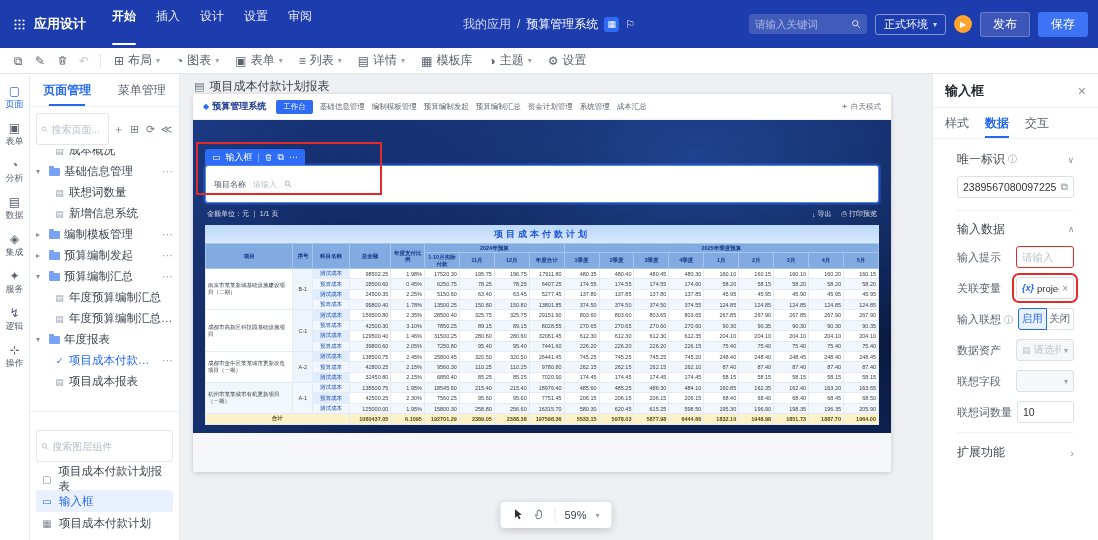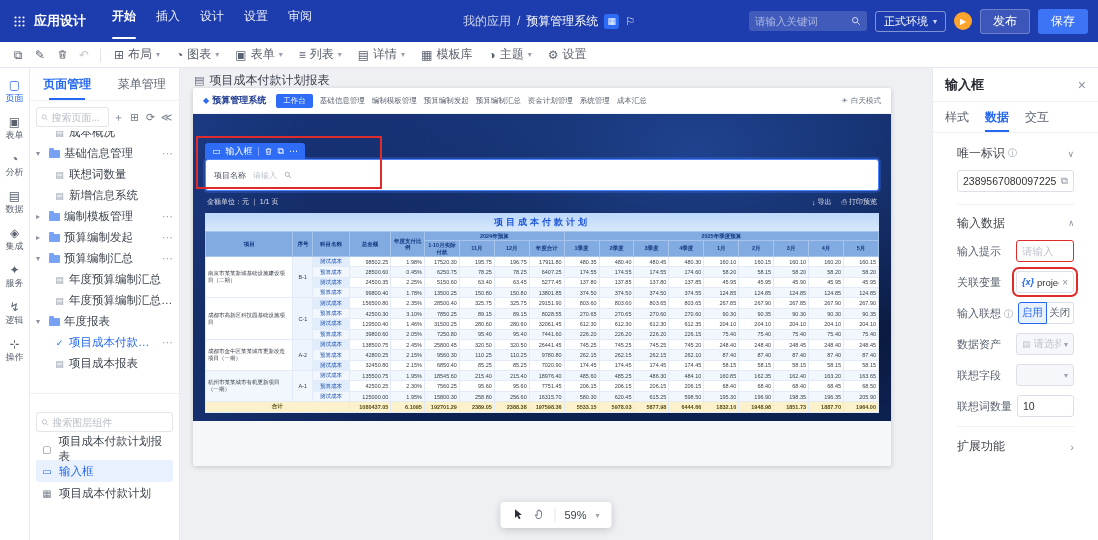--- a/index.html
+++ b/index.html
@@ -5,21 +5,21 @@
   * { margin:0; padding:0; box-sizing:border-box; }
   html,body { width:1098px; height:540px; overflow:hidden; background:#eef0f4;
     font-family:"Liberation Sans","DejaVu Sans",sans-serif; }
   .app { width:1098px; height:540px; display:flex; flex-direction:column; }
 
   
   .topbar { flex:0 0 32px; background:#1d3cae; color:#fff; display:flex; align-items:center;
     padding:0 10px; position:relative; z-index:20; }
   .grid-ic { width:18px; height:18px; display:flex; align-items:center; justify-content:center; }
   .app-title { font-size:13px; font-weight:bold; margin:0 16px 0 6px; white-space:nowrap; }
-  .menus { display:flex; height:42px; }
+  .menus { display:flex; height:48px; }
   .menu-item { font-size:12px; padding:0 10px; line-height:32px; position:relative; opacity:.92; cursor:default; }
   .menu-item.active { font-weight:bold; opacity:1; }
   .menu-item.active::after { content:""; position:absolute; left:10px; right:10px; bottom:3px; height:2px; background:#fff; border-radius:1px; }
   .breadcrumb { position:absolute; left:50%; transform:translateX(-50%); display:flex; align-items:center; gap:6px; font-size:12px; white-space:nowrap; }
   .breadcrumb .dim { opacity:.78; }
   .crumb-badge { width:15px; height:15px; background:#2e6cf6; border-radius:3px; display:flex; align-items:center; justify-content:center; font-size:9px; }
   .crumb-flag { font-size:11px; opacity:.9; }
   .tb-right { margin-left:auto; display:flex; align-items:center; gap:8px; }
   .tb-search { width:118px; height:20px; background:rgba(255,255,255,.16); border-radius:3px; display:flex; align-items:center; padding:0 6px; gap:4px; }
   .tb-search input { flex:1; min-width:0; background:none; border:none; outline:none; color:#fff; font-size:10.5px; }
@@ -49,21 +49,21 @@
   .rail-item { width:30px; padding:5px 0 6px; display:flex; flex-direction:column; align-items:center; gap:1px; font-size:9px; color:#5a6270; }
   .rail-item .r-icon { font-size:12px; line-height:1; }
   .rail-item.active { color:#2468f2; }
 
   .left-panel { width:150px; background:#fff; border-right:1px solid #e8eaf0; display:flex; flex-direction:column; min-height:0; }
   .lp-tabs { display:flex; border-bottom:1px solid #eef0f4; flex:0 0 32px; }
   .lp-tab { flex:1; text-align:center; line-height:32px; font-size:12px; color:#5a6270; position:relative; }
   .lp-tab.active { color:#2468f2; font-weight:bold; }
   .lp-tab.active::after { content:""; position:absolute; bottom:0; left:26%; right:26%; height:2px; background:#2468f2; }
   .lp-search { display:flex; align-items:center; gap:3px; padding:6px 6px 4px; flex:0 0 30px; }
-  .s-box { flex:1; height:20px; border:1px solid #e2e5ea; border-radius:3px; display:flex; align-items:center; padding:0 4px; gap:3px; min-width:0; color:#b6bcc6; }
+  .s-box { flex:1; height:32px; border:1px solid #e2e5ea; border-radius:3px; display:flex; align-items:center; padding:0 4px; gap:3px; min-width:0; color:#b6bcc6; }
   .s-box input { border:none; outline:none; font-size:10px; width:100%; min-width:0; color:#333; background:none; }
   .s-box input::placeholder { color:#b6bcc6; }
   .lp-mini { font-size:11px; color:#7a828e; width:13px; text-align:center; }
   .tree { flex:0 0 262px; overflow:hidden; padding:2px 0; }
   .tree-item { height:21px; display:flex; align-items:center; font-size:11.5px; color:#3c434d; padding:0 6px; gap:4px; }
   .tree-item.clipped { margin-top:-11px; }
   .tree-item.child { padding-left:24px; }
   .tree-item .caret { width:9px; font-size:8px; color:#8a919c; flex:0 0 9px; }
   .folder-ic { width:11px; height:8px; background:#78a3f5; border-radius:1px; position:relative; flex:0 0 11px; margin-top:1px; }
   .folder-ic::before { content:""; position:absolute; top:-2px; left:0; width:5px; height:2px; background:#78a3f5; border-radius:1px 1px 0 0; }
@@ -91,21 +91,21 @@
   .pv-tab { font-size:7.5px; color:#555e6b; white-space:nowrap; }
   .pv-tab.active { background:#2e6cf6; color:#fff; border-radius:2px; padding:2px 7px; }
   .pv-mode { margin-left:auto; font-size:7.5px; color:#6a7282; display:flex; gap:3px; align-items:center; white-space:nowrap; }
   .pv-hero { padding:26px 12px 8px;
     background: linear-gradient(115deg, rgba(47,93,199,.40), rgba(0,0,0,0) 45%),
       radial-gradient(ellipse at 72% 12%, rgba(64,130,255,.35), rgba(0,0,0,0) 55%),
       linear-gradient(#0e2256,#0a1a40 70%,#0d2150); }
   .comp-chip { display:inline-flex; align-items:center; gap:5px; background:#2e6cf6; color:#fff; font-size:9px; padding:0 7px; border-radius:3px 3px 0 0; height:16px; }
   .chip-divider { width:1px; height:9px; background:rgba(255,255,255,.4); }
   .chip-ic { display:flex; align-items:center; font-size:9px; }
-  .pv-input { height:32px; background:#fff; border:1.5px solid #4f86ff; border-radius:3px; display:flex; align-items:center; padding:0 8px; gap:7px; box-shadow:0 0 0 2px rgba(64,120,255,.28); }
+  .pv-input { height:38px; background:#fff; border:1.5px solid #4f86ff; border-radius:3px; display:flex; align-items:center; padding:0 8px; gap:7px; box-shadow:0 0 0 2px rgba(64,120,255,.28); }
   .pv-input .lbl { font-size:8px; color:#4a5160; }
   .pv-input .ph { font-size:8px; color:#b9bfca; }
   .pv-input .in-ic { color:#9aa3b0; display:flex; }
   .pv-strip { display:flex; align-items:center; margin-top:6px; font-size:7px; color:rgba(255,255,255,.85); gap:8px; padding:0 2px; }
   .pv-strip .right { margin-left:auto; display:flex; gap:10px; }
   .pv-strip .act { display:flex; gap:2px; align-items:center; }
   .pv-table-wrap { margin-top:6px; background:#fff; }
   .pv-title { height:18px; background:linear-gradient(#bcd8f9,#d8e8fc); color:#1e56d8; font-weight:bold; font-size:9px; display:flex; align-items:center; justify-content:center; letter-spacing:3px; }
   table.pv-table { width:100%; border-collapse:collapse; table-layout:fixed; }
   .pv-table th { background:#82abe2; color:#173a80; font-size:5.5px; font-weight:bold; border:1px solid #a6c4ec; padding:1px; line-height:1.15; }

